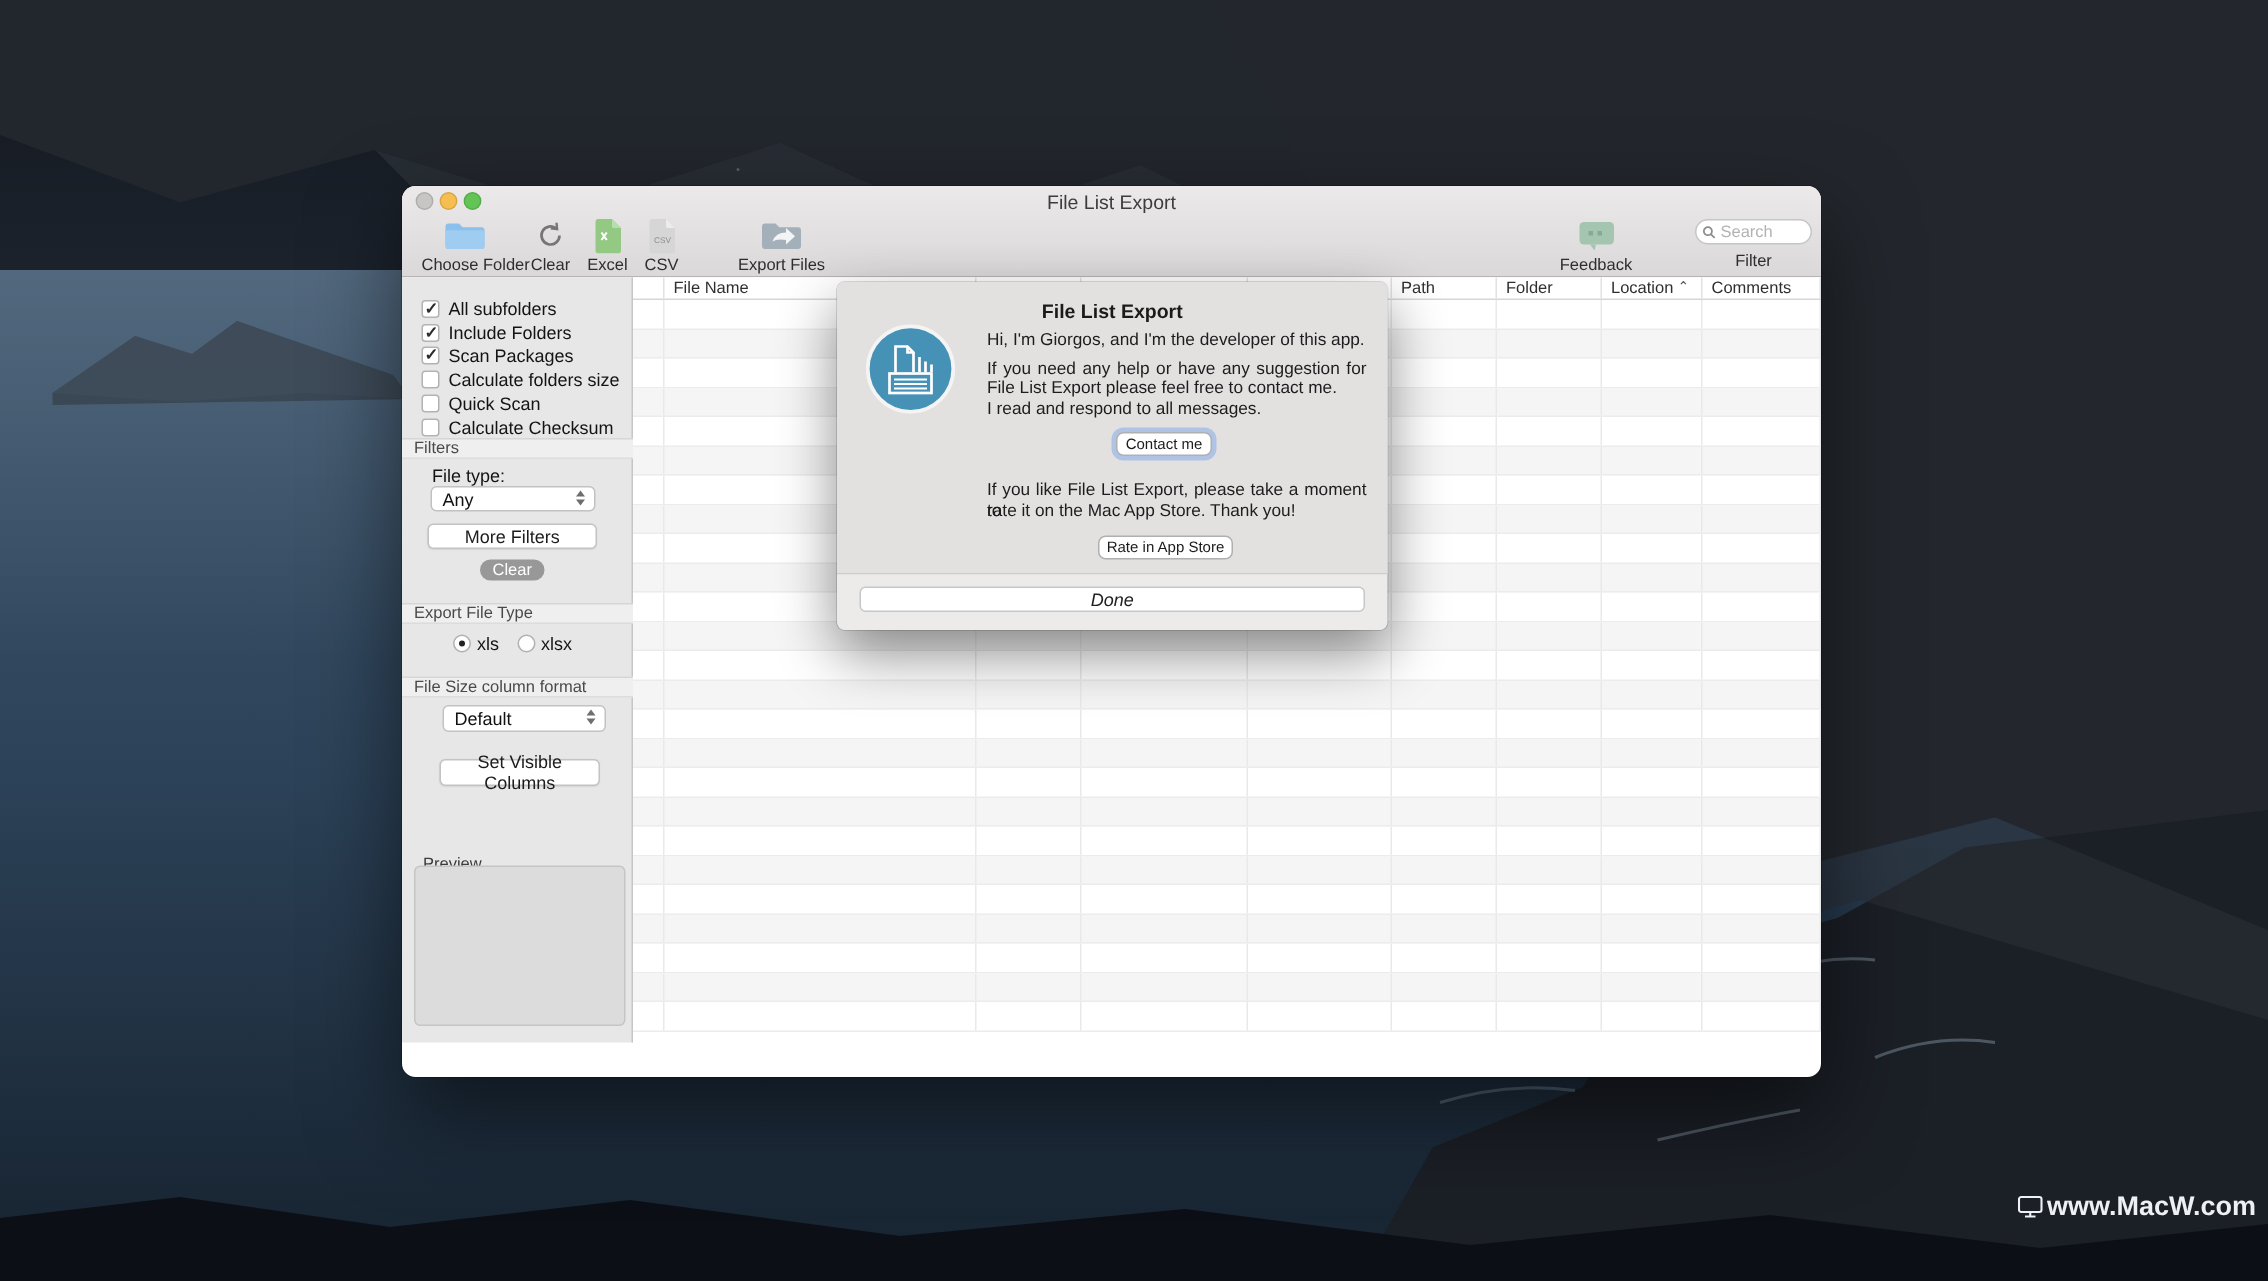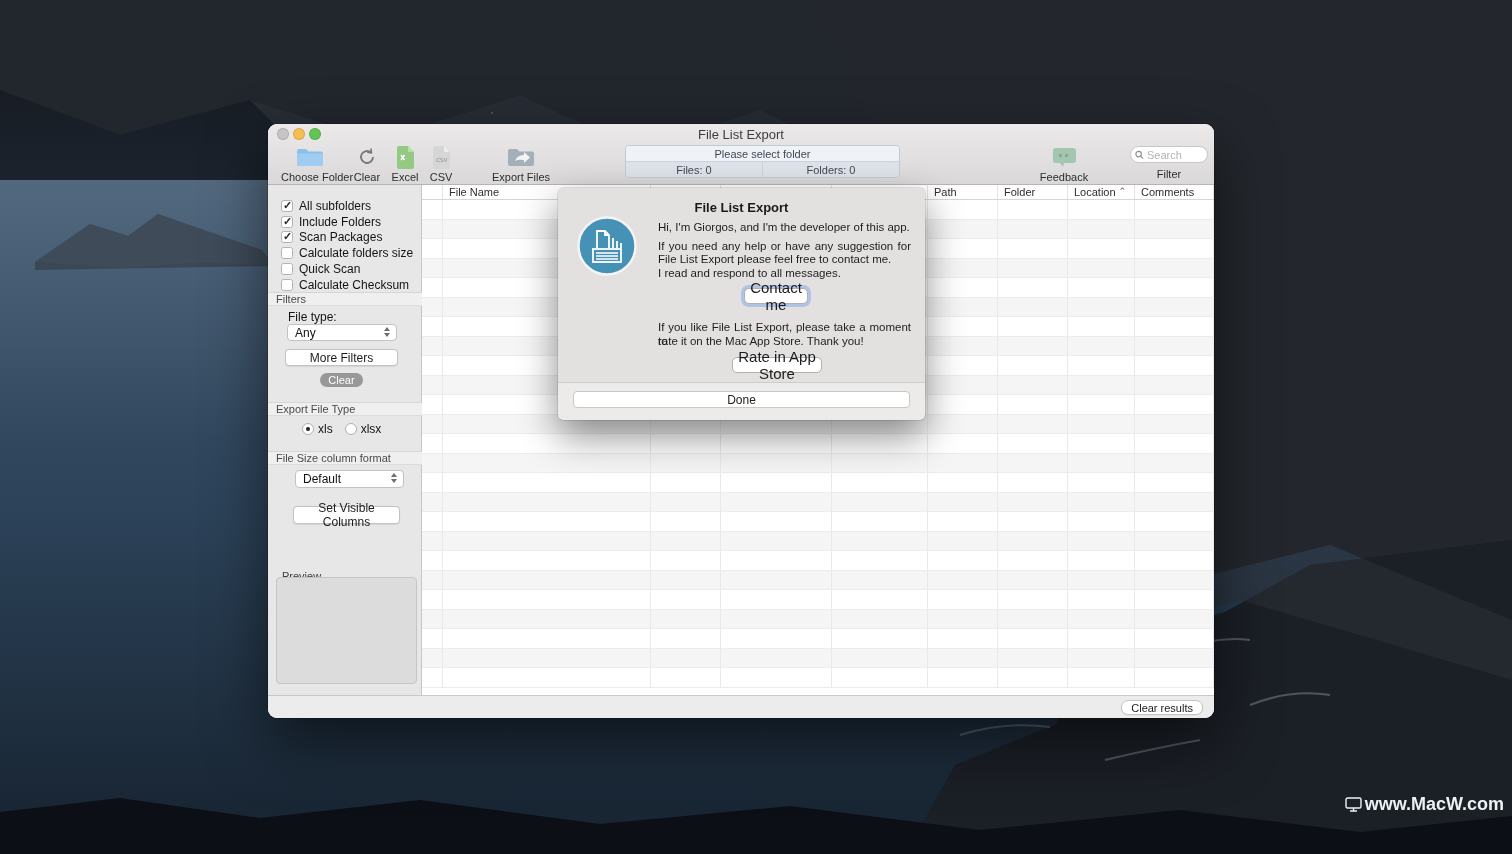--- a/index.html
+++ b/index.html
@@ -127,29 +127,29 @@
                  background:#e3e1e0; border-bottom:1px solid #cfcdcc;
                  border-radius:5px 5px 0 0; }
   .dlg-title { position:absolute; top:12px; width:100%; text-align:center; font-size:13px;
                font-weight:bold; color:#1a1a1a; }
   .dlg-icon { position:absolute; left:19px; top:28px; }
   .dlg-text { position:absolute; left:100px; top:0; width:253px; font-size:11.5px;
               color:#1d1d1f; line-height:13.5px; }
   .dline { position:absolute; left:0; width:253px; }
   .jline { text-align:justify; text-align-last:justify; }
   .dlg-btn { position:absolute; background:#fff; border:1px solid #b0b0b0; border-radius:5px;
-             font-size:15px; color:#1c1c1c; display:flex; align-items:center;
+             font-size:10px; color:#1c1c1c; display:flex; align-items:center;
              justify-content:center; font-family:"Liberation Sans",sans-serif; }
   .contact-btn { left:186px; top:100px; width:64px; height:16px;
                  box-shadow:0 0 0 3px rgba(110,160,235,.45); }
   .rate-btn { left:174px; top:169px; width:90px; height:16px; }
   .done-btn { position:absolute; left:15px; top:203px; width:337px; height:17px;
               background:#fff; border:1px solid #c7c7c7; border-radius:4px; font-size:12px;
               color:#222; display:flex; align-items:center; justify-content:center;
-              font-family:"Liberation Sans",sans-serif; }
+              font-family:"Liberation Sans",sans-serif;font-style:italic; }
 
   svg { display:block; }
 </style>
 </head>
 <body>
 
 <div class="stage">
 
   <svg class="wallpaper" width="1512" height="854" viewBox="0 0 1512 854" preserveAspectRatio="none">
     <defs>
@@ -270,27 +270,20 @@
         <div class="titem" style="left:224px; top:2px; width:58px;">
           <div class="ticon">
             <svg width="28" height="20" viewBox="0 0 28 20">
               <path d="M1,4 a2,2 0 0 1 2,-2 h7 l2.5,2.5 H25 a2,2 0 0 1 2,2 V17 a2,2 0 0 1 -2,2 H3 a2,2 0 0 1 -2,-2 Z" fill="#a3b0ba"></path>
               <path d="M8,14 q2,-6 9,-6 v-3 l6,5.5 -6,5.5 v-3 q-6,-1 -9,1 Z" fill="#f2f4f6"></path>
             </svg>
           </div>
           <div class="tlabel">Export Files</div>
         </div>
 
-        <div class="statusbox">
-          <div class="status-top">Please select folder</div>
-          <div class="status-bottom">
-            <div class="status-cell">Files: 0</div>
-            <div class="status-cell">Folders: 0</div>
-          </div>
-        </div>
 
         <div class="titem" style="left:762px; top:2px; width:68px;">
           <div class="ticon">
             <svg width="25" height="21" viewBox="0 0 25 21">
               <rect x="1" y="1" width="23" height="15" rx="3" fill="#a4c5af"></rect>
               <path d="M8,16 l3,4 1,-4 Z" fill="#a4c5af"></path>
               <rect x="7" y="7" width="3" height="3" fill="#86ab93"></rect>
               <rect x="13" y="7" width="3" height="3" fill="#86ab93"></rect>
             </svg>
           </div>
@@ -684,23 +677,20 @@
             <div class="tcell" style="width: 111px;"></div>
             <div class="tcell" style="width: 96px;"></div>
             <div class="tcell" style="width: 70px;"></div>
             <div class="tcell" style="width: 70px;"></div>
             <div class="tcell" style="width: 67px;"></div>
             <div class="tcell" style="flex: 1 1 0%;"></div>
           </div>
         </div>
     </div>
 
-    <div class="bottombar">
-      <button class="btn clear-results">Clear results</button>
-    </div>
 
     <div class="dialog">
       <div class="dlg-content">
         <div class="dlg-title">File List Export</div>
 
         <div class="dlg-icon">
           <svg width="60" height="60" viewBox="0 0 60 60">
             <circle cx="30" cy="30" r="28.5" fill="#4691b6" stroke="#f4f4f4" stroke-width="2.5"></circle>
             <g stroke="#fff" stroke-width="1.8" fill="none">
               <path d="M20,32 V15 h8 l4,4 v13"></path>

